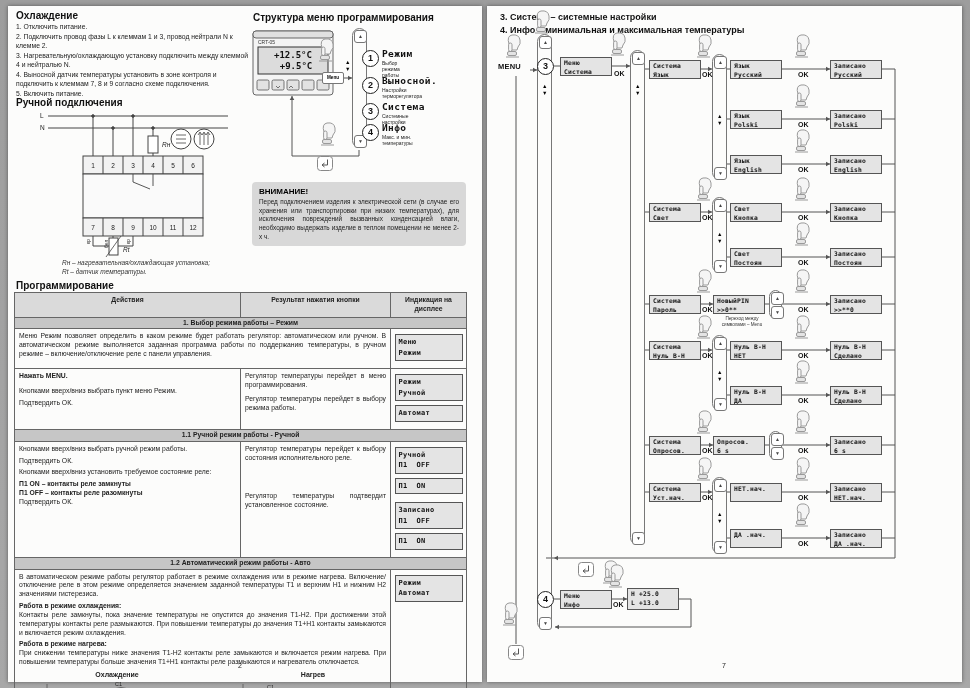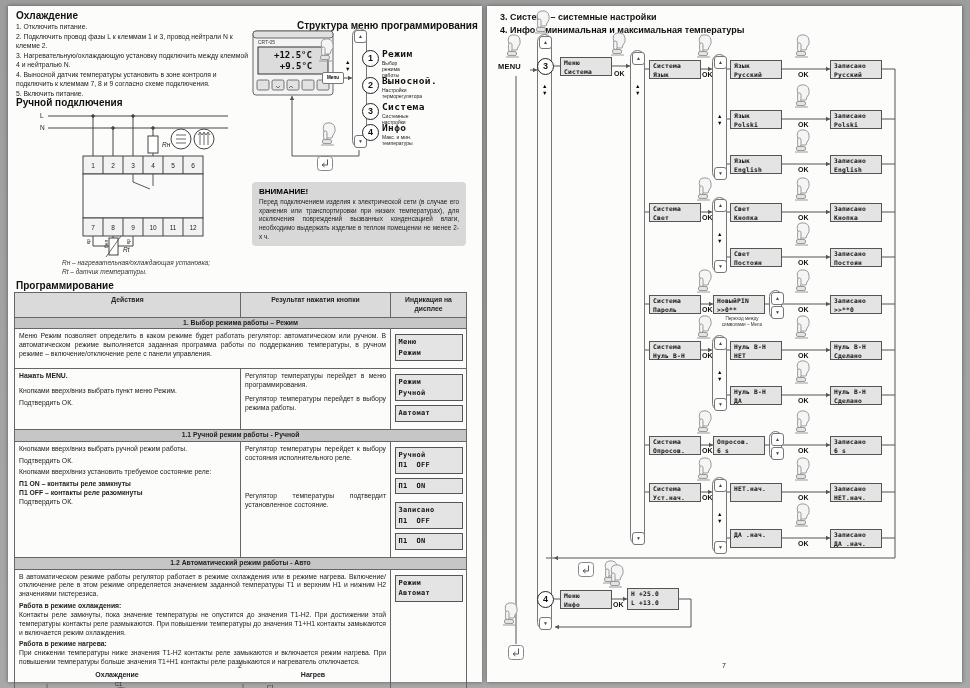--- a/index.html
+++ b/index.html
@@ -225,21 +225,21 @@
       <text x="62" y="136" transform="rotate(-90 62 136)">кр</text>
       <text x="80" y="140" transform="rotate(-90 80 140)">бел</text>
       <text x="102" y="136" transform="rotate(-90 102 136)">кр</text>
     </g>
   </svg>
   <div class="abs caption" style="left:62px;top:258px;">
     <div>Rн – нагревательная/охлаждающая установка;</div>
     <div>Rt – датчик температуры.</div>
   </div>
 
-  <h1 class="h-big abs" style="left:253px;top:20px;width:220px;margin-left:44px;">Структура меню программирования</h1>
+  <h1 class="h-big abs" style="left:253px;top:12px;width:220px;">Структура меню программирования</h1>
   <svg class="abs" style="left:252px;top:30px;" width="82" height="66" viewBox="0 0 82 66">
     <rect x="1" y="1" width="80" height="64" rx="3" fill="#f4f4f4" stroke="#666"></rect>
     <rect x="1" y="1" width="80" height="7" rx="3" fill="#e0e0e0" stroke="#666"></rect>
     <text x="6" y="14" font-size="5" fill="#333">CRT-05</text>
     <path d="M73 10 v4 M71 12 h4" stroke="#555" stroke-width=".8" fill="none"></path>
     <rect x="6" y="17" width="70" height="27" fill="#dcdcdc" stroke="#333"></rect>
     <text class="mono" x="41" y="28" font-size="9" text-anchor="middle" fill="#111">+12.5°C</text>
     <text class="mono" x="44" y="39" font-size="9" text-anchor="middle" fill="#111">+9.5°C</text>
     <g fill="#e2e2e2" stroke="#555" stroke-width=".8">
       <rect x="5" y="50" width="12" height="10" rx="1.5"></rect>

